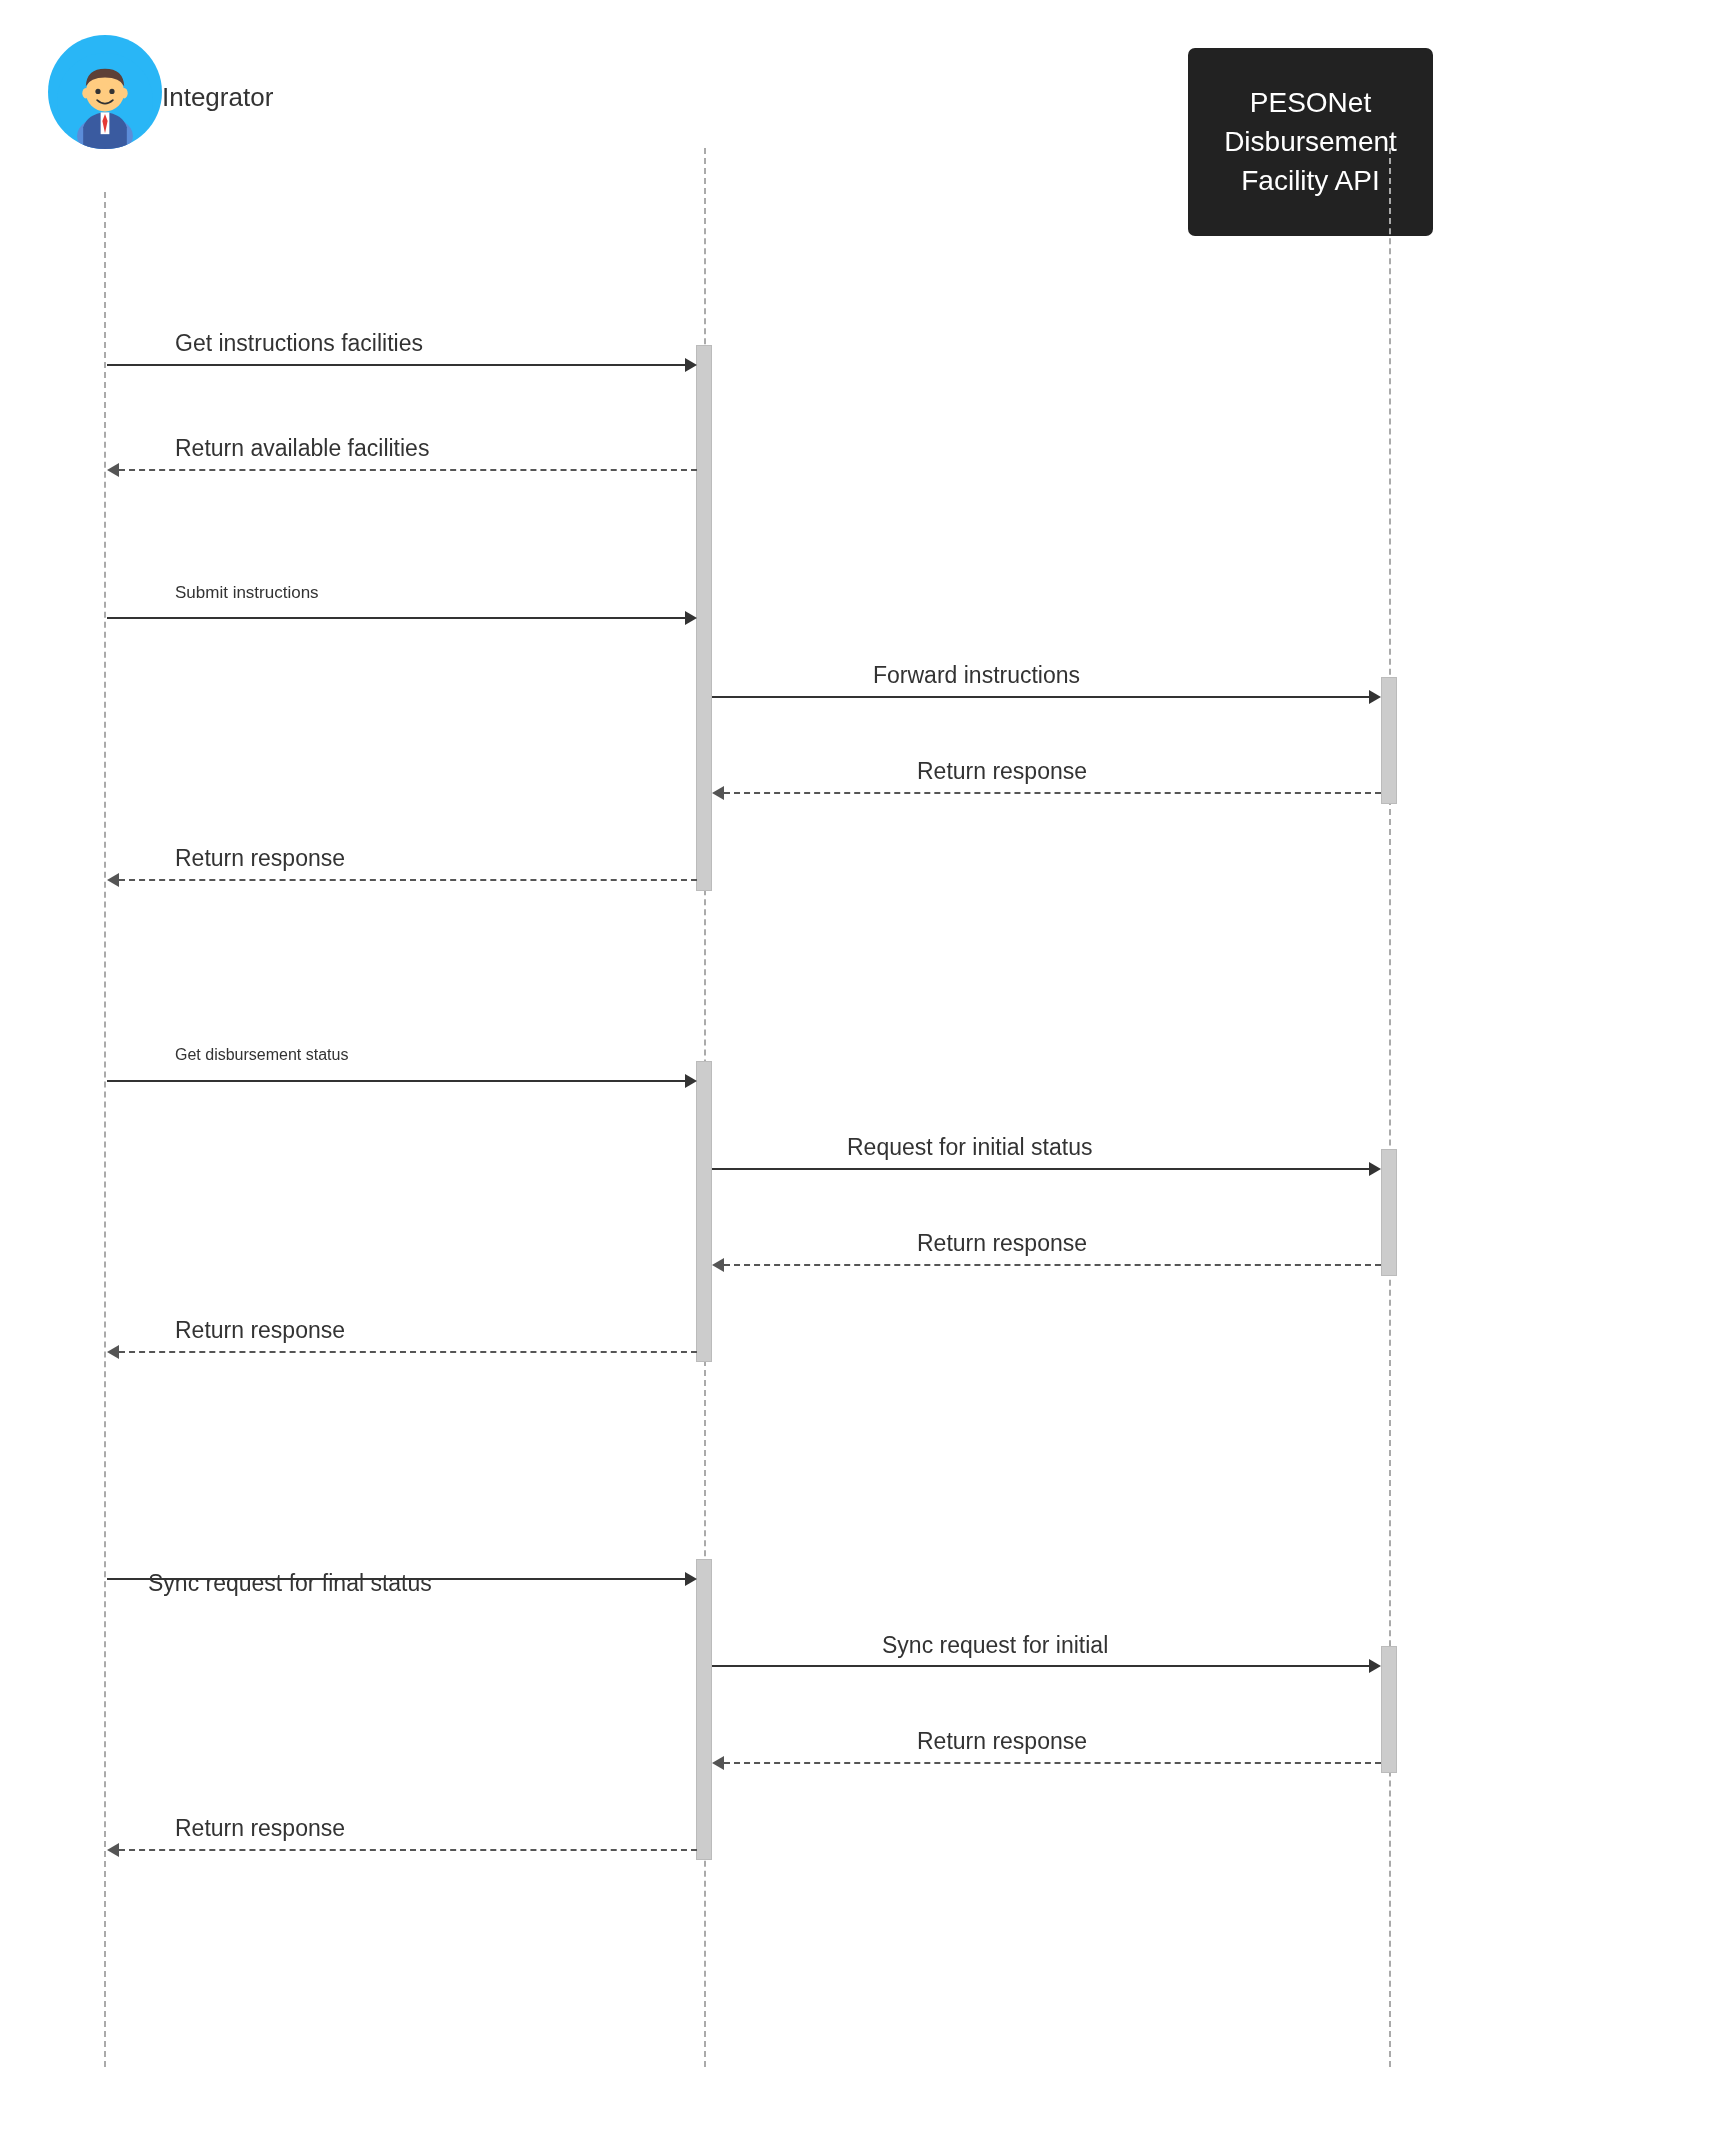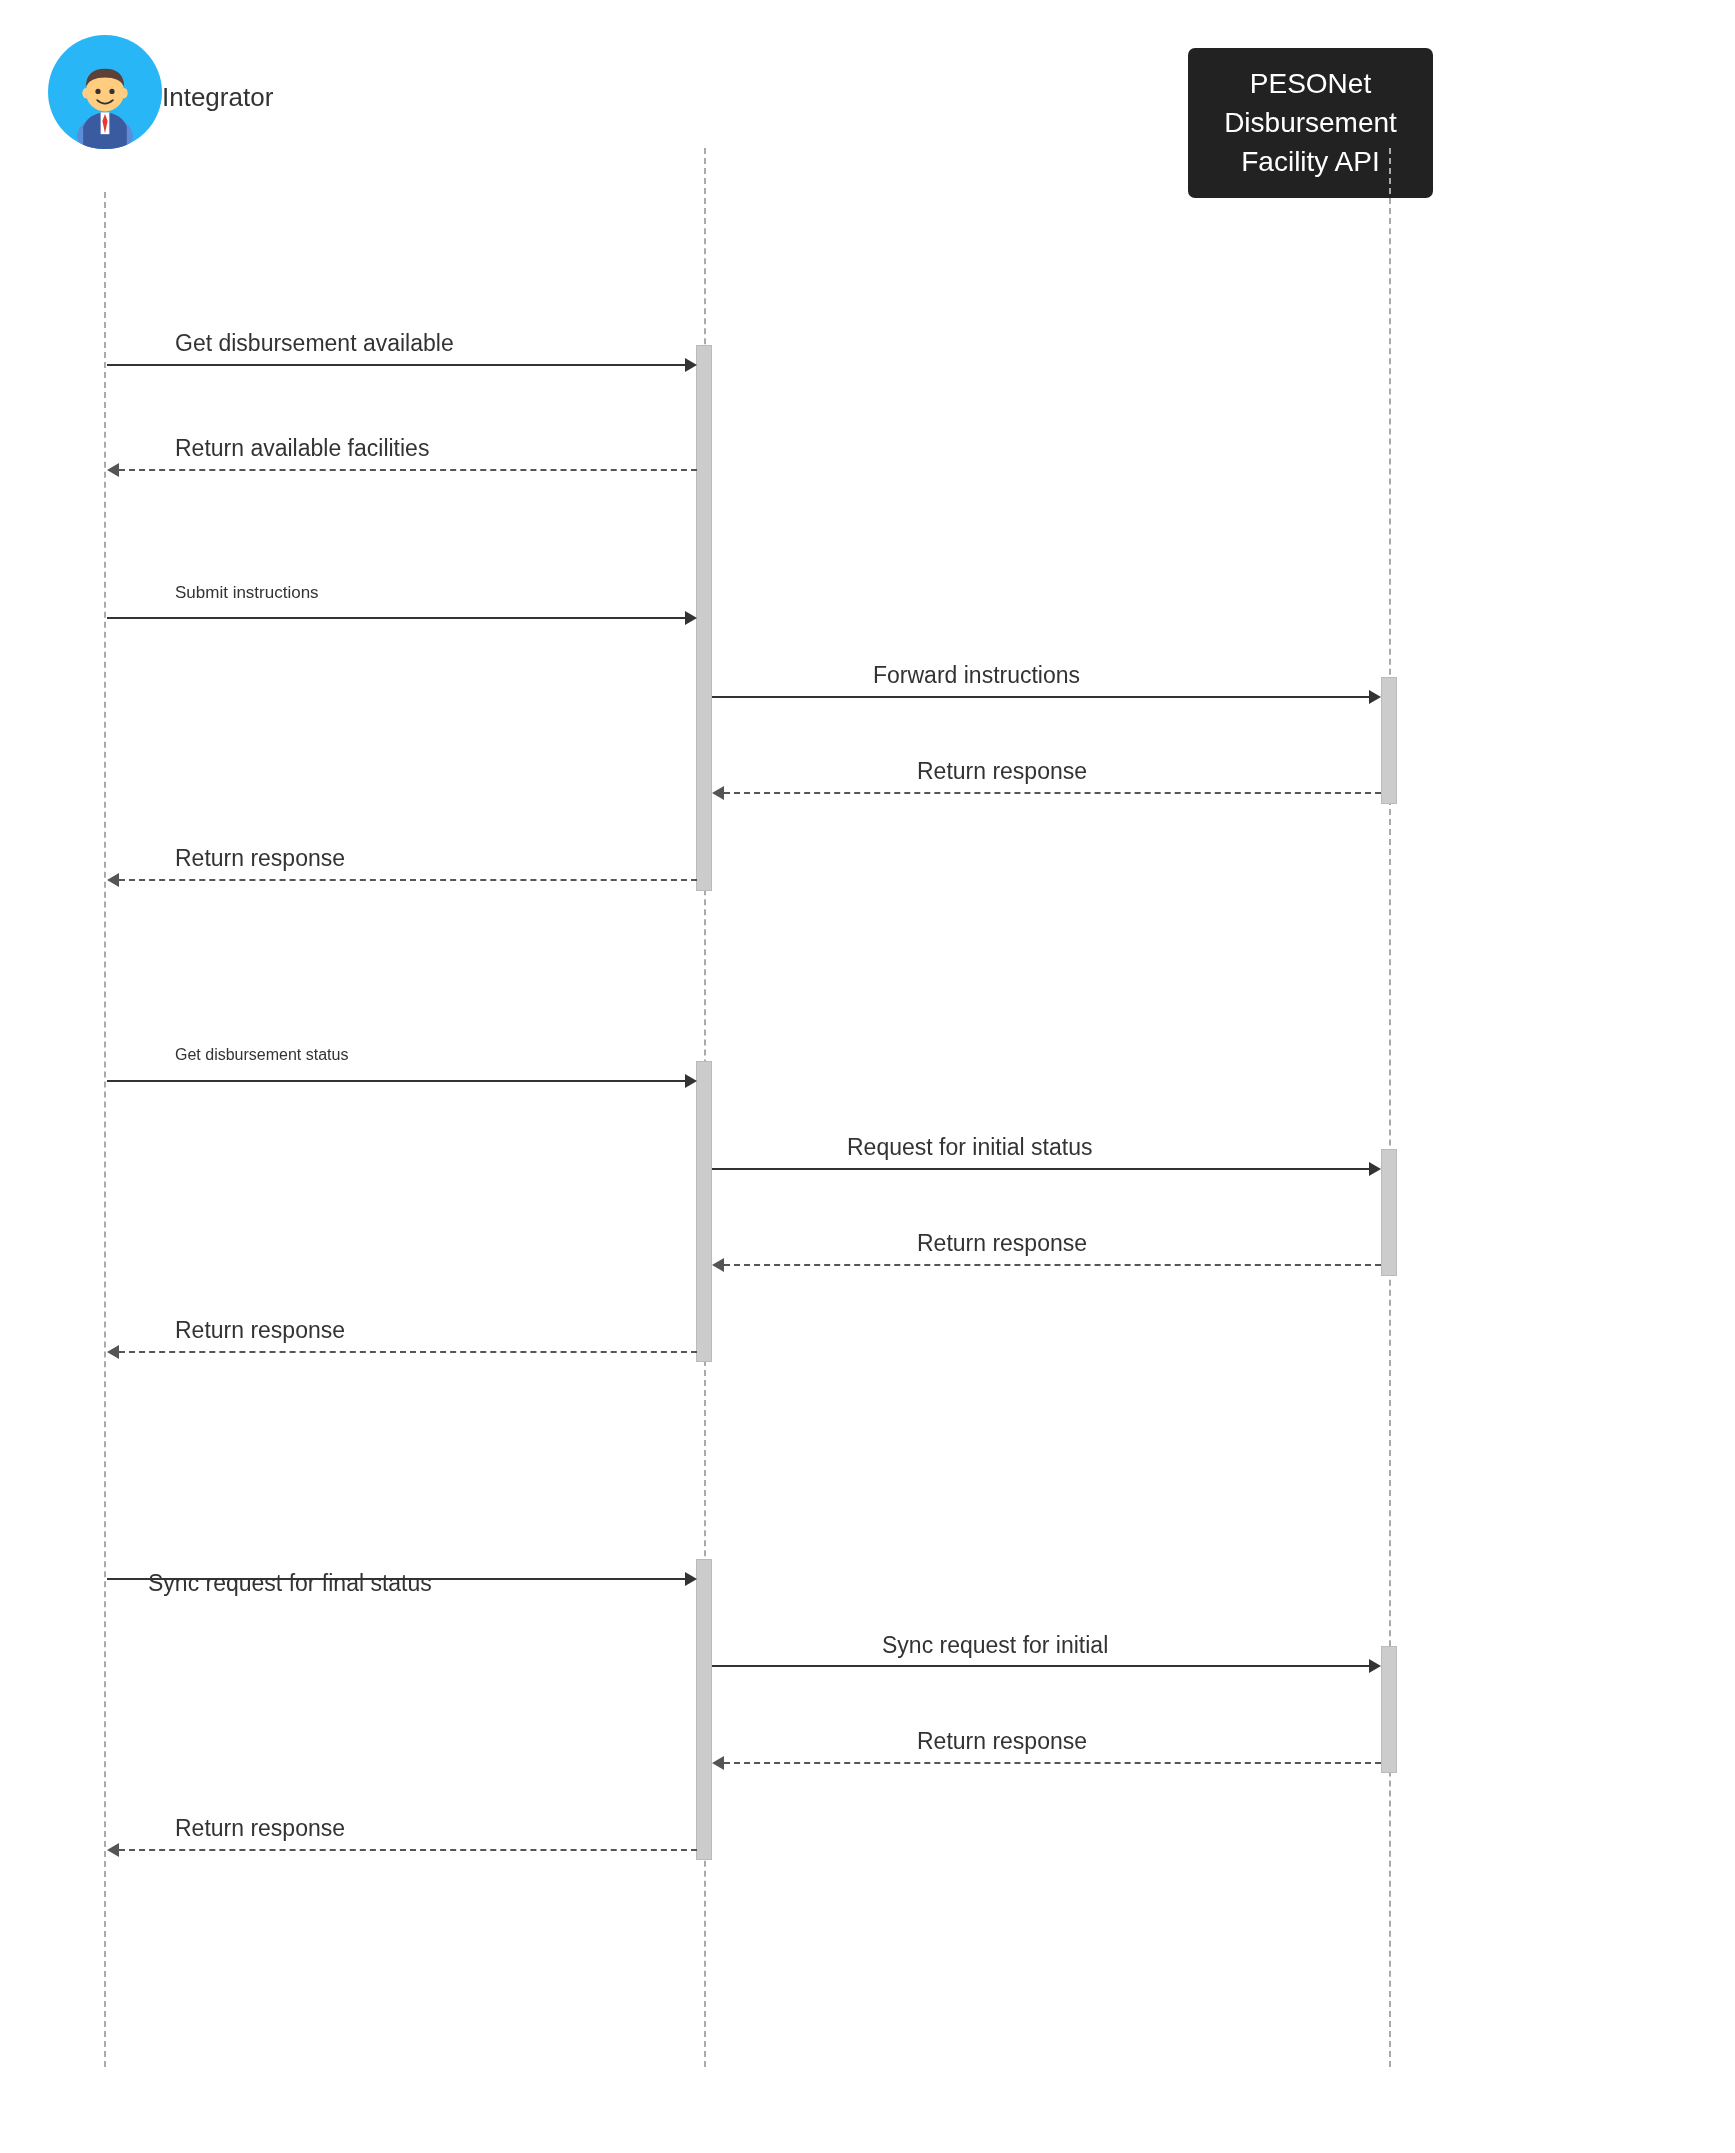--- a/index.html
+++ b/index.html
@@ -81,21 +81,21 @@
         <path d="M46 54 Q55 62 64 54" stroke="#333" stroke-width="2" fill="none" stroke-linecap="round"></path>
 
         <ellipse cx="33" cy="46" rx="4" ry="6" fill="#ffcc80"></ellipse>
         <ellipse cx="77" cy="46" rx="4" ry="6" fill="#ffcc80"></ellipse>
       </svg>
     </div>
     <div class="integrator-label">Integrator</div>
   </div>
 
 
-  <div style="position:absolute; top:48px; left:1188px; background:#222; color:#fff; border-radius:7px; padding:16px 35px; font-size:28px; font-weight:500; text-align:center; width:245px; line-height:1.4;">
+  <div style="position:absolute; top:48px; left:1188px; background:#222; color:#fff; border-radius:7px; padding:35px 35px; font-size:28px; font-weight:500; text-align:center; width:245px; line-height:1.4;">
     <span>PESONet Disbursement<br>Facility API</span>
   </div>
 
   <div style="position:absolute; left:104px; top:192px; bottom:87px; width:2.6px; border-left:2.6px dashed #aaa;"></div>
 
   <div style="position:absolute; left:704px; top:148px; bottom:87px; width:2.6px; border-left:2.6px dashed #aaa;"></div>
 
   <div style="position:absolute; left:1389px; top:148px; bottom:87px; width:2.6px; border-left:2.6px dashed #aaa;"></div>
 
   <div style="position:absolute; left:696px; top:345px; width:15.7px; height:546px; background:#ccc; border:0.9px solid #bbb;"></div>
@@ -107,21 +107,21 @@
   <div style="position:absolute; left:1381px; top:1149px; width:15.7px; height:127px; background:#ccc; border:0.9px solid #bbb;"></div>
 
   <div style="position:absolute; left:696px; top:1559px; width:15.7px; height:301px; background:#ccc; border:0.9px solid #bbb;"></div>
 
   <div style="position:absolute; left:1381px; top:1646px; width:15.7px; height:127px; background:#ccc; border:0.9px solid #bbb;"></div>
 
   <div style="position:absolute; left:107px; top:358px; width:590px; display:flex; align-items:center;">
     <div style="flex:1; height:1.7px; background:#333;"></div>
     <div style="width:0; height:0; border-top:7px solid transparent; border-bottom:7px solid transparent; border-left:12.2px solid #333;"></div>
   </div>
-  <div style="position:absolute; left:175px; top:330px; font-size:23px; color:#333; white-space:nowrap;">Get disbursement available</div>
+  <div style="position:absolute; left:175px; top:330px; font-size:23px; color:#333; white-space:nowrap;">Get instructions facilities</div>
 
   <div style="position:absolute; left:107px; top:463px; width:590px; display:flex; align-items:center;">
     <div style="width:0; height:0; border-top:7px solid transparent; border-bottom:7px solid transparent; border-right:12.2px solid #555;"></div>
     <div style="flex:1; height:1.7px; background:transparent; border-top:2.2px dashed #555;"></div>
   </div>
   <div style="position:absolute; left:175px; top:435px; font-size:23px; color:#333; white-space:nowrap;">Return available facilities</div>
 
   <div style="position:absolute; left:107px; top:611px; width:590px; display:flex; align-items:center;">
     <div style="flex:1; height:1.7px; background:#333;"></div>
     <div style="width:0; height:0; border-top:7px solid transparent; border-bottom:7px solid transparent; border-left:12.2px solid #333;"></div>

